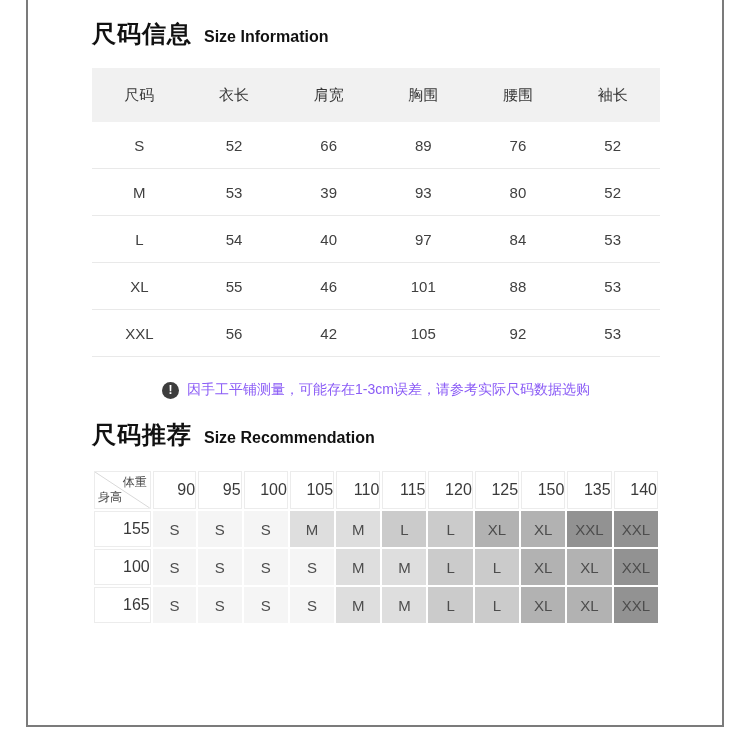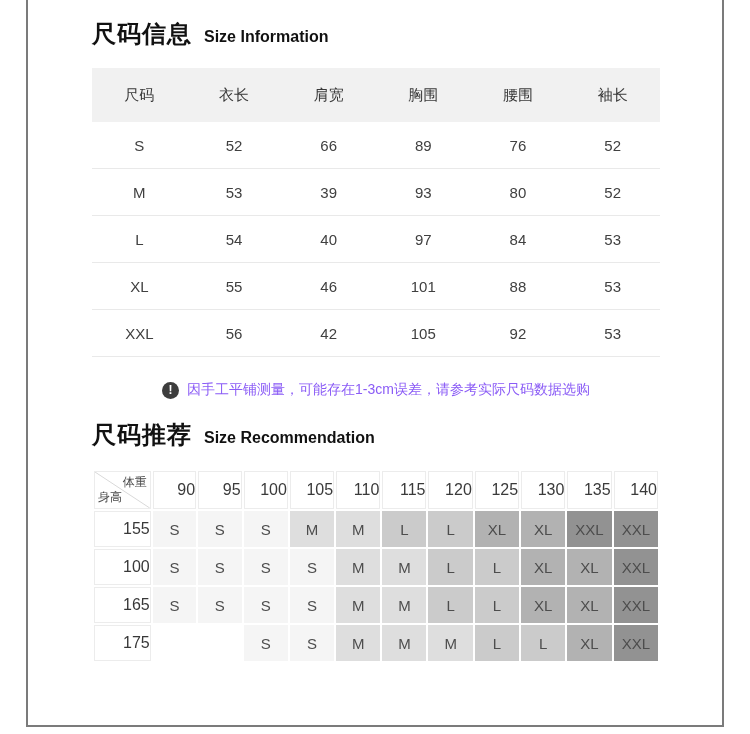--- a/index.html
+++ b/index.html
@@ -221,21 +221,21 @@
           <span class="h">身高</span>
         </th>
       <th>90</th>
           <th>95</th>
           <th>100</th>
           <th>105</th>
           <th>110</th>
           <th>115</th>
           <th>120</th>
           <th>125</th>
-          <th>130</th>
+          <th>150</th>
           <th>135</th>
           <th>140</th>
         </tr>
     </thead>
     <tbody>
         <tr>
           <th class="height-cell">155</th>
           <td style="background: rgb(245, 245, 245);">S</td>
           <td style="background: rgb(245, 245, 245);">S</td>
           <td style="background: rgb(245, 245, 245);">S</td>
@@ -269,30 +269,16 @@
           <td style="background: rgb(245, 245, 245);">S</td>
           <td style="background: rgb(245, 245, 245);">S</td>
           <td style="background: rgb(222, 222, 222);">M</td>
           <td style="background: rgb(222, 222, 222);">M</td>
           <td style="background: rgb(203, 203, 203);">L</td>
           <td style="background: rgb(203, 203, 203);">L</td>
           <td style="background: rgb(178, 178, 178);">XL</td>
           <td style="background: rgb(178, 178, 178);">XL</td>
           <td style="background: rgb(146, 146, 146);">XXL</td>
         </tr>
-        <tr>
-          <th class="height-cell">175</th>
-          <td></td>
-          <td></td>
-          <td style="background: rgb(245, 245, 245);">S</td>
-          <td style="background: rgb(245, 245, 245);">S</td>
-          <td style="background: rgb(222, 222, 222);">M</td>
-          <td style="background: rgb(222, 222, 222);">M</td>
-          <td style="background: rgb(222, 222, 222);">M</td>
-          <td style="background: rgb(203, 203, 203);">L</td>
-          <td style="background: rgb(203, 203, 203);">L</td>
-          <td style="background: rgb(178, 178, 178);">XL</td>
-          <td style="background: rgb(146, 146, 146);">XXL</td>
-        </tr>
       </tbody>
   </table>
 
 </div>
 
 </body></html>

